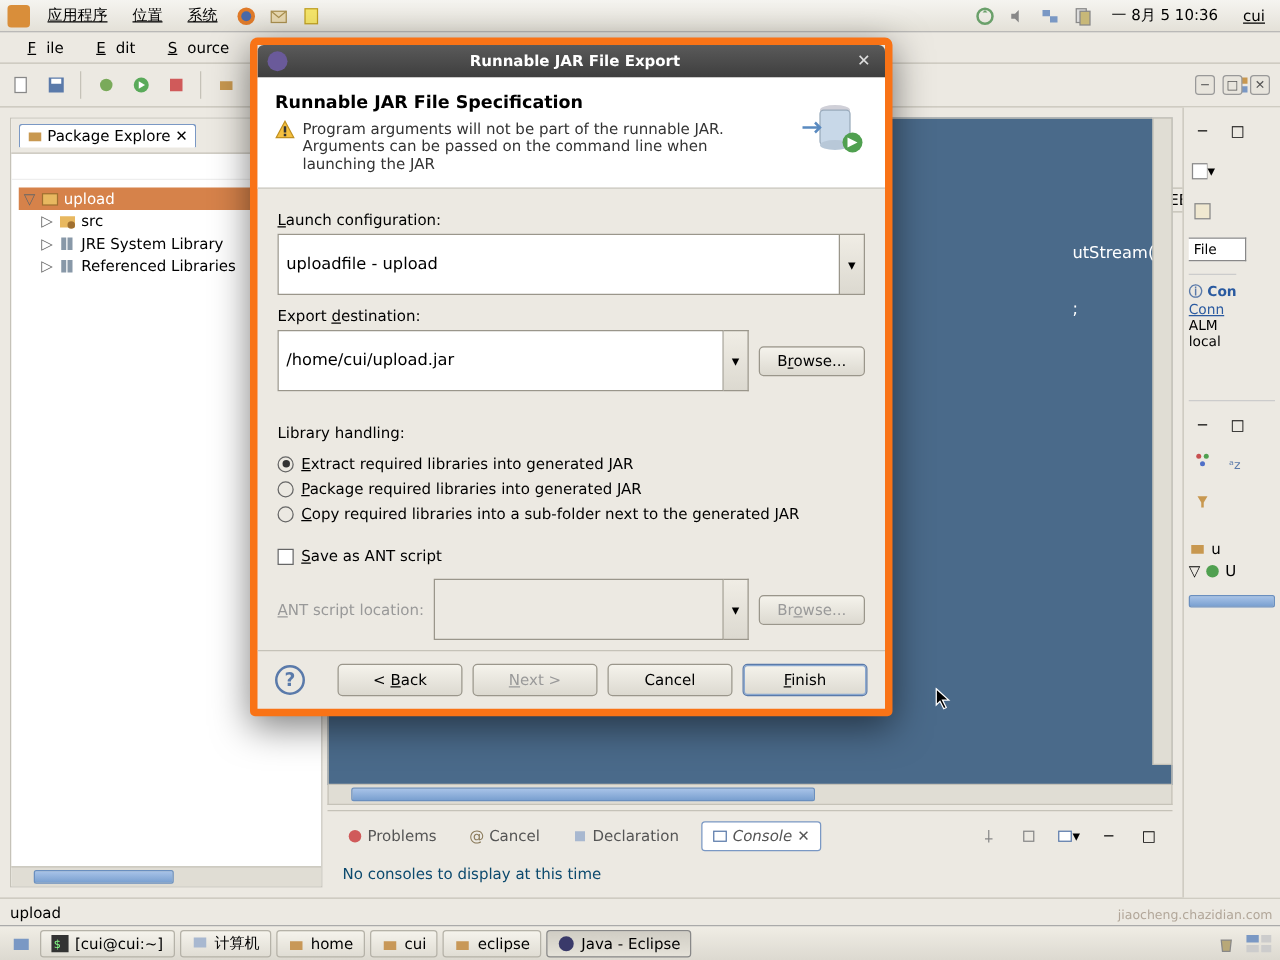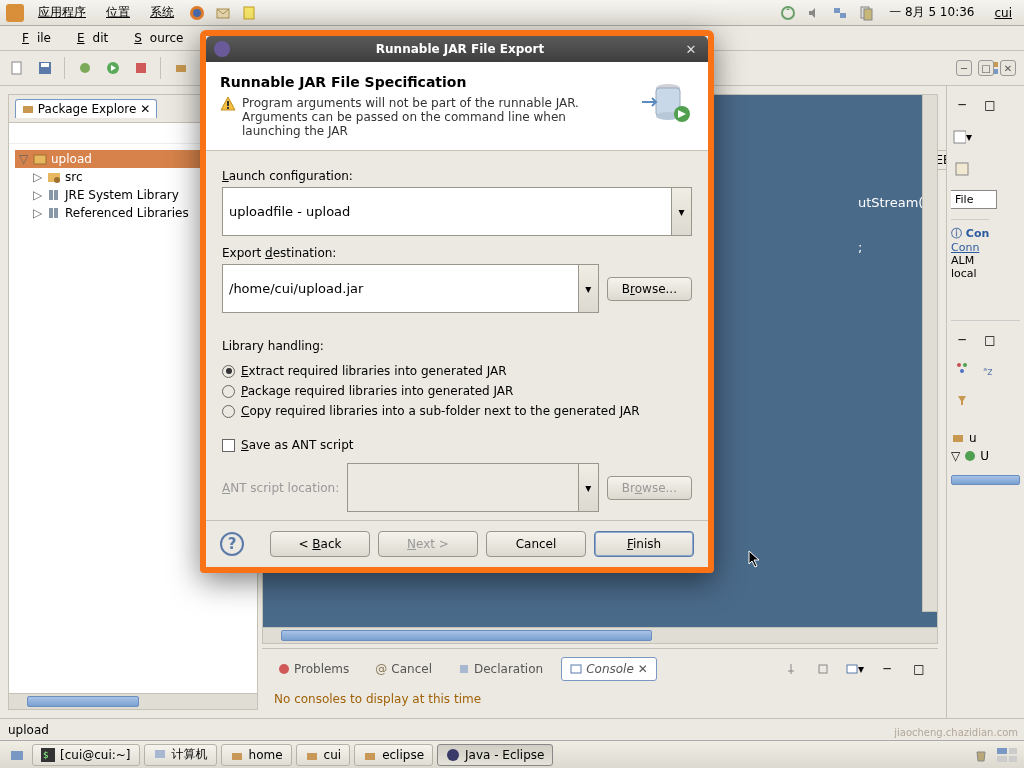--- a/index.html
+++ b/index.html
@@ -40,21 +40,21 @@
 .editor-area { flex:1; margin:8px 8px 8px 4px; display:flex; flex-direction:column; position:relative;}
 .editor-bg { flex:1; background:#4a6a8a; border:1px solid #c5c2b8; position:relative; overflow:hidden;}
 .editor-text { position:absolute; right:10px; top:100px; color:#fff; font-family:monospace; font-size:13px;}
 .editor-scroll-h { height:16px;background:#e0ddd4;border:1px solid #c5c2b8;border-top:none;position:relative;}
 .editor-scroll-thumb-h { position:absolute; left:18px; width:55%; top:2px;bottom:2px; background:linear-gradient(#a8c3e8,#7aa0d0); border:1px solid #6a8fbf; border-radius:2px;}
 .vscroll { width:16px;background:#e0ddd4;border:1px solid #c5c2b8;position:absolute;right:0;top:0;bottom:16px;}
 
 .bottom-tabs { height:40px; border-top:1px solid #c5c2b8; display:flex;align-items:center;padding:0 8px;gap:10px; margin-top:4px;}
 .bottom-tabs .bt-item { padding:4px 8px; color:#555;display:flex;align-items:center;gap:4px;}
 .bottom-tabs .bt-item.active { background:#fff; border:1px solid #7a98c4; border-radius:3px;font-style:italic;}
-.console-msg { padding:4px 12px; color:#a16207;}
+.console-msg { padding:4px 12px; color:#0c4a6e;}
 
 .right-tool-strip { width:78px; background:#ece9e2; border-left:1px solid #c5c2b8; padding:8px 4px; display:flex;flex-direction:column;gap:10px;align-items:flex-start;}
 .right-tool-strip .rt-row { display:flex;gap:6px;align-items:center;}
 .find-box { border:1px solid #888; border-left:none; background:#fff; padding:2px 4px; width:46px; font-size:11px;}
 .conn-box { border-top:1px solid #ccc; padding-top:6px; font-size:11px;}
 .conn-box .hdr { color:#2a5aa0; font-weight:bold;}
 .conn-box a { color:#2a5aa0; text-decoration:underline;}
 
 .statusbar { height:22px; border-top:1px solid #c5c2b8; padding:2px 8px; display:flex;align-items:center;}
 .pkg-scroll { height:16px;background:#e0ddd4;border-top:1px solid #c5c2b8;position:relative;margin-top:auto;}

